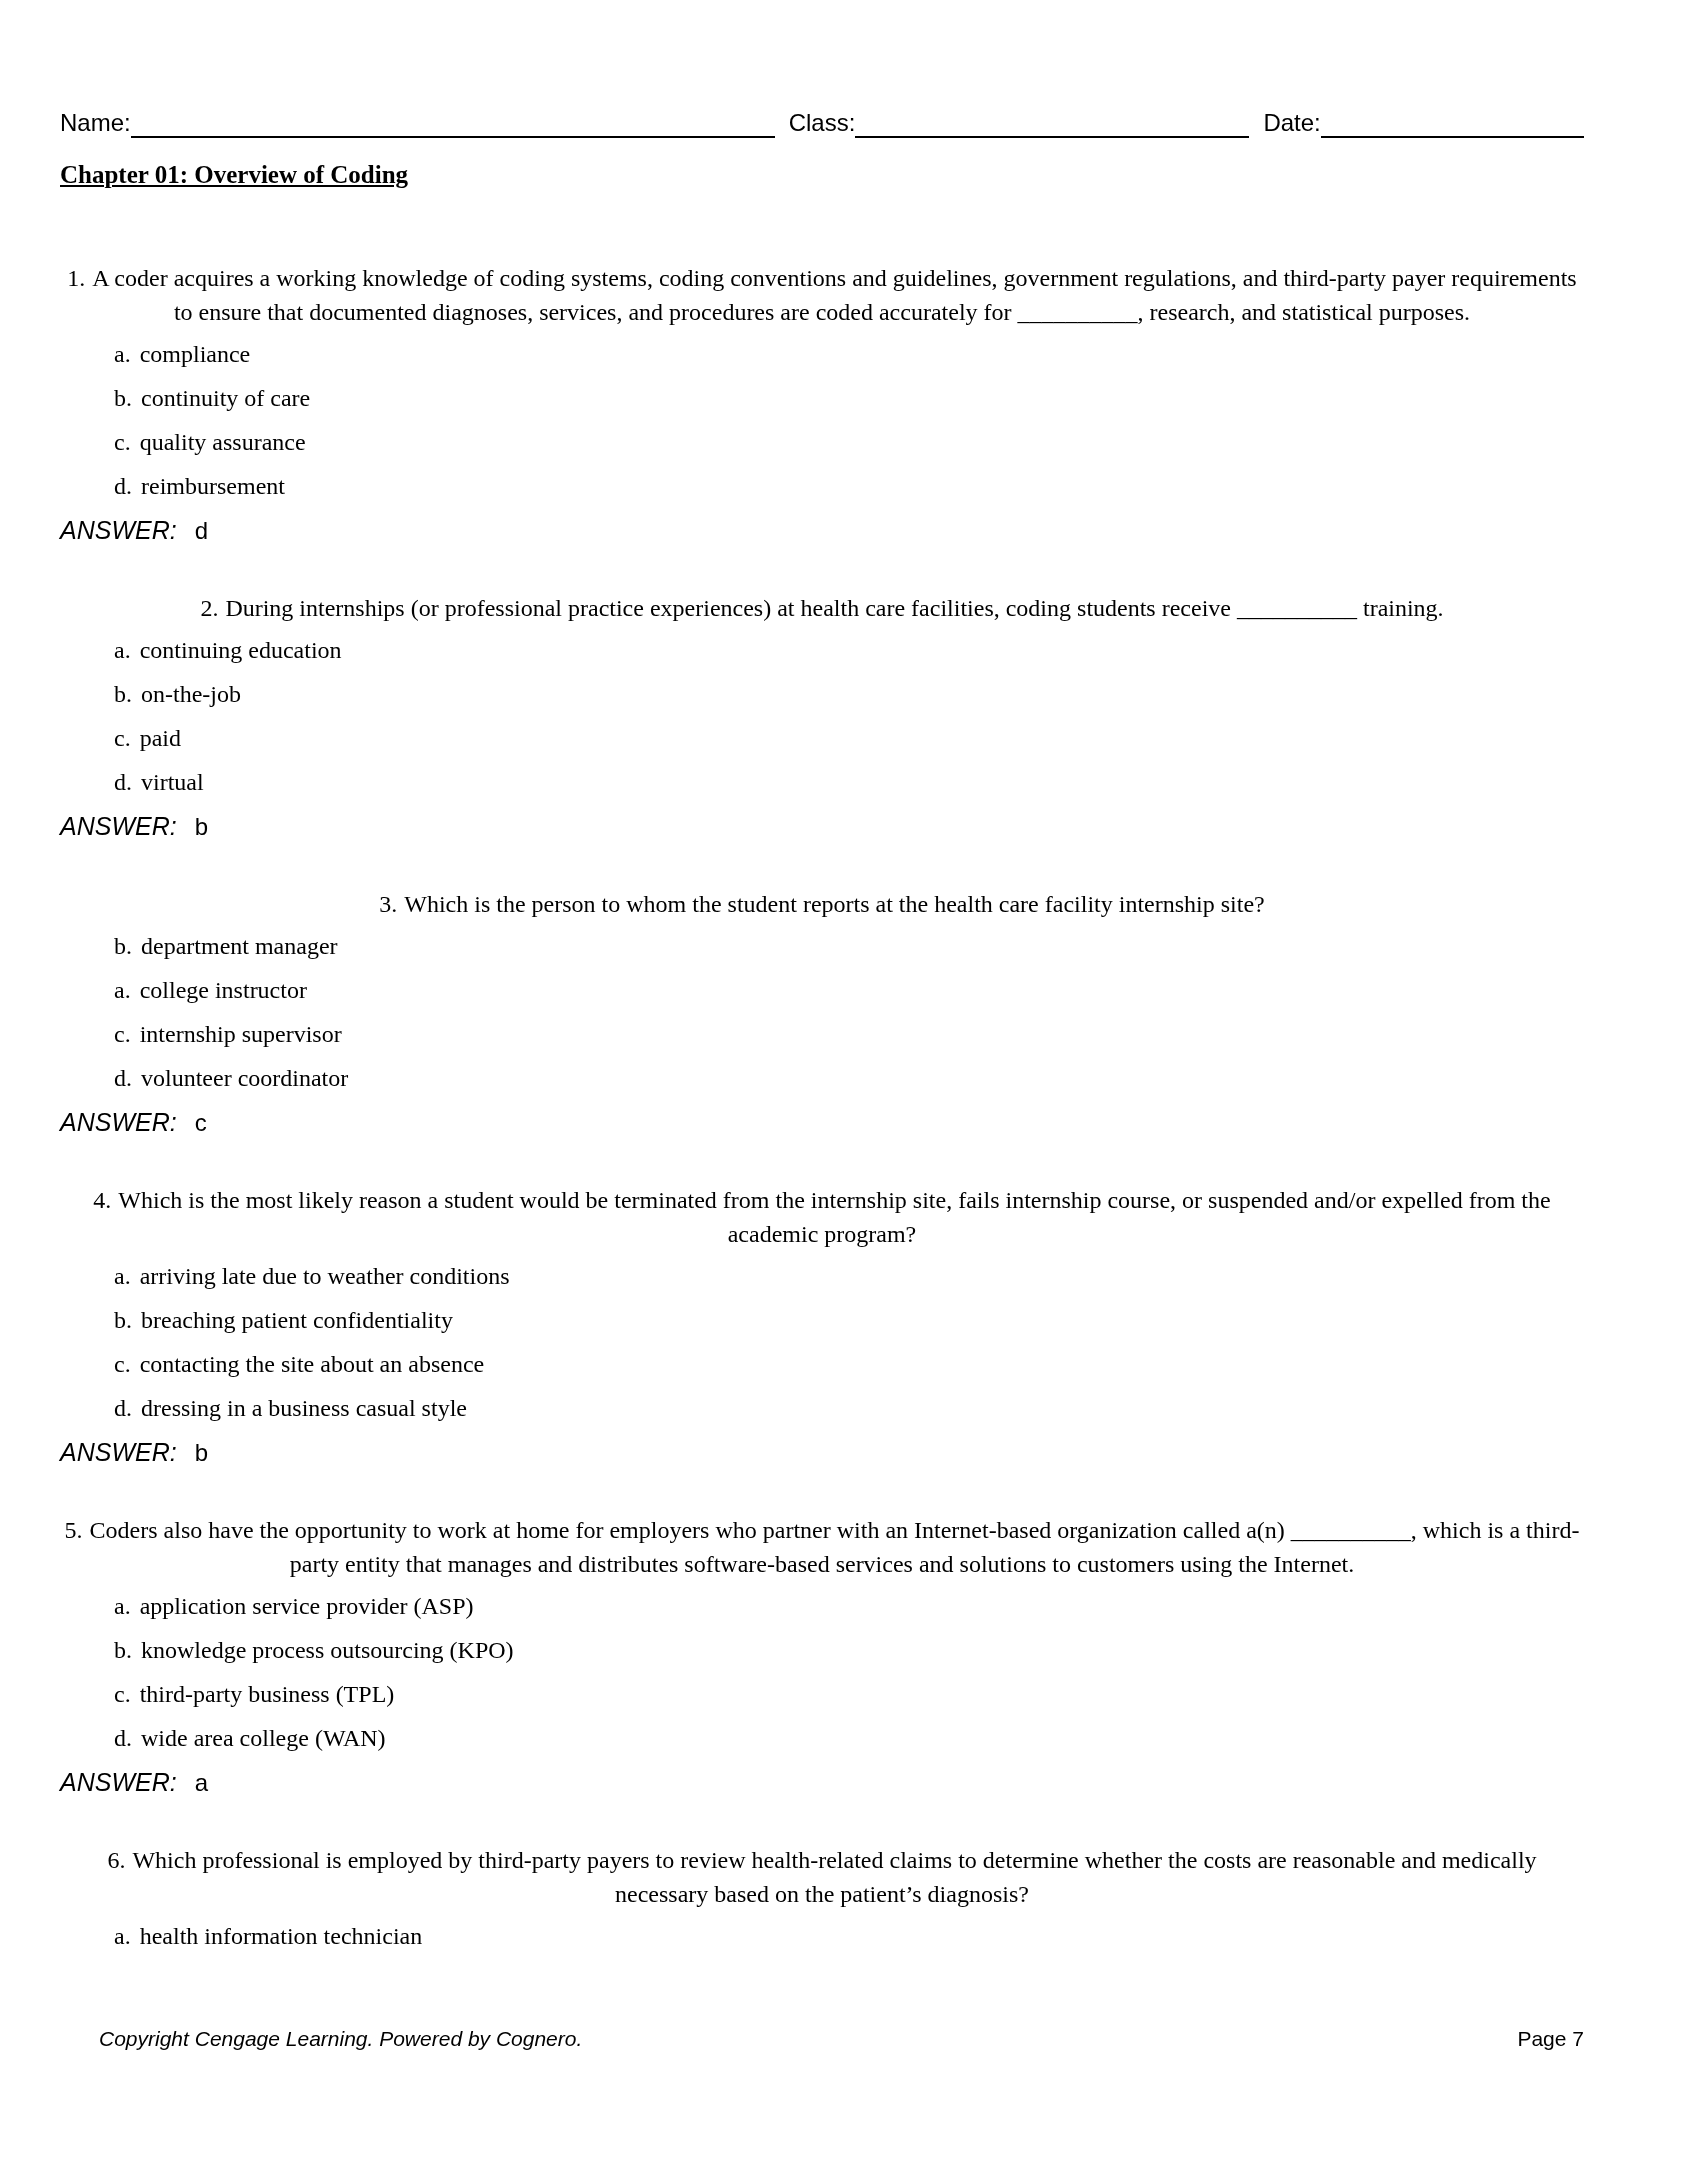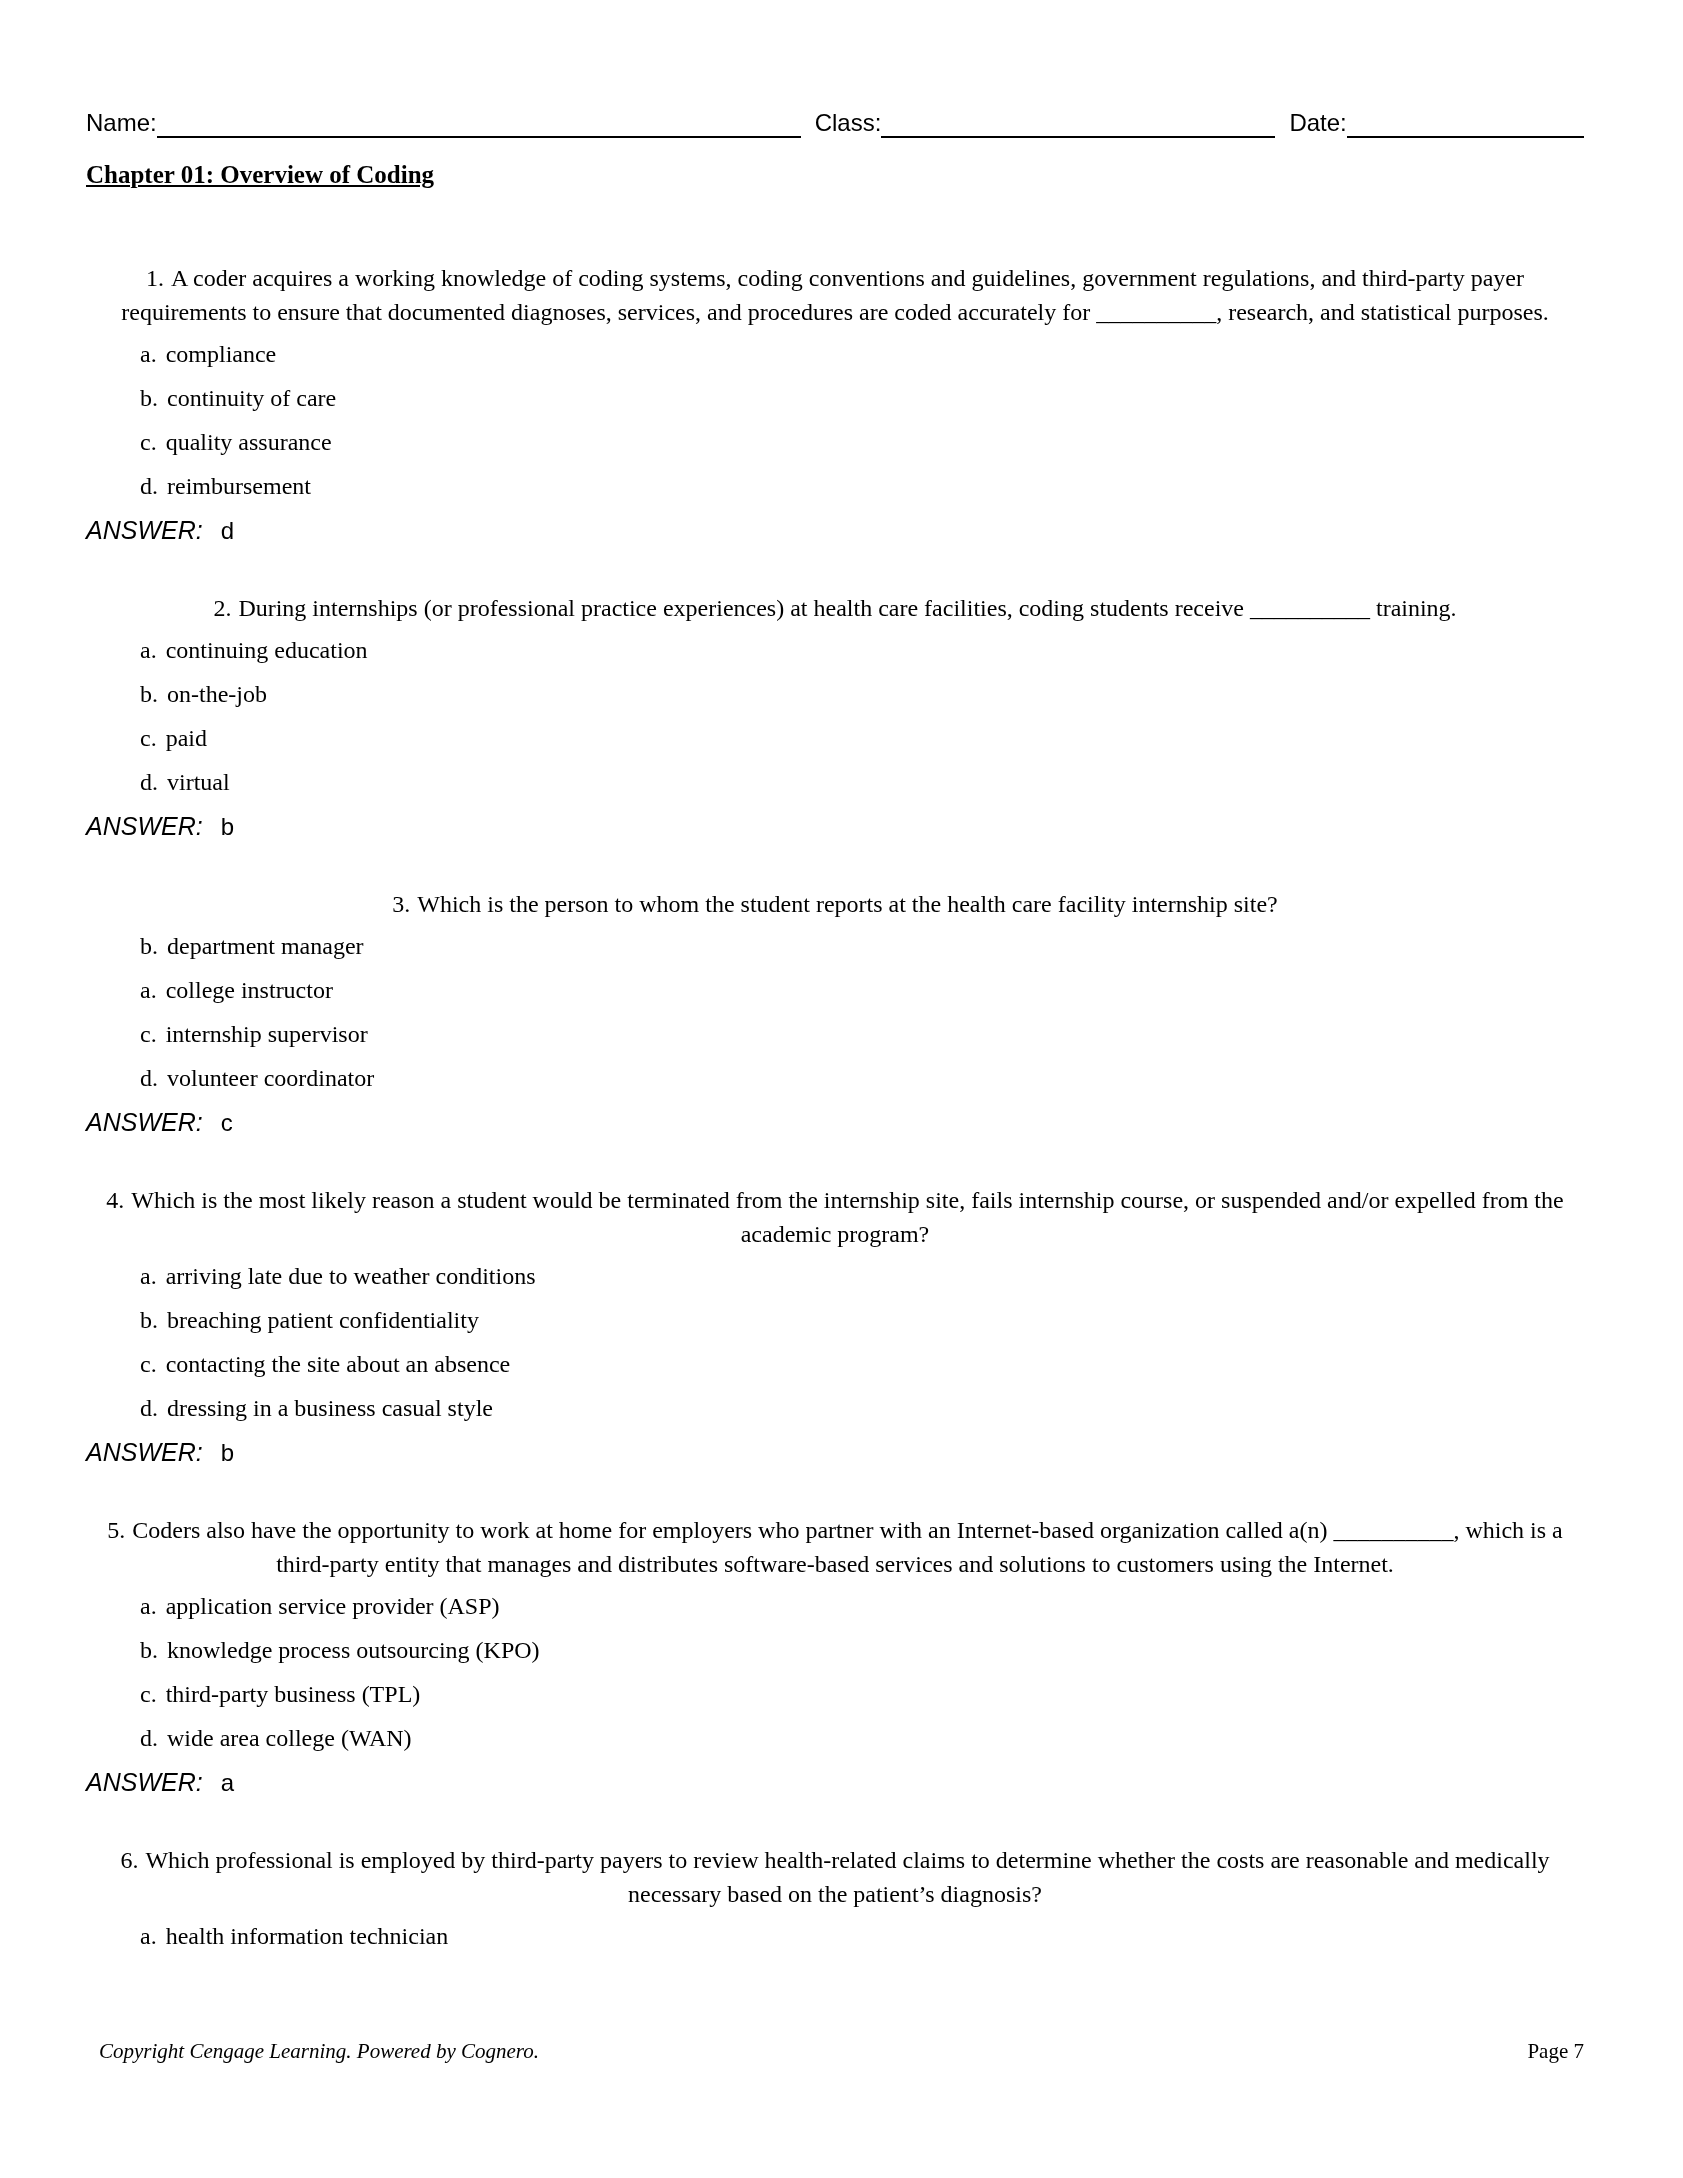--- a/index.html
+++ b/index.html
@@ -1,18 +1,18 @@
 <!DOCTYPE html>
 <html><head>
 <meta charset="utf-8">
 <style>
   html,body{margin:0;padding:0;background:#ffffff;}
   .page{
     width:1683px;height:2178px;position:relative;box-sizing:border-box;
-    padding:106px 99px 0 86px;background:#ffffff;color:#000;
+    padding:106px 99px 0 60px;background:#ffffff;color:#000;
     font-family:"Liberation Serif",serif;font-size:24px;line-height:34px;
     overflow:hidden;
   }
   
   .header-row{
     display:flex;align-items:flex-end;
     font-family:"Liberation Sans",sans-serif;font-size:24px;line-height:30px;
     margin-bottom:20px;
   }
   .hlabel{white-space:nowrap;}
@@ -30,23 +30,23 @@
   .qtext{margin:0 0 8px 0;text-align:center;}
   .qnum{margin-right:7px;}
   .choices{margin-left:54px;}
   .choice{margin-bottom:10px;}
   .cletter{margin-right:9px;}
   .answer-row{font-family:"Liberation Sans",sans-serif;line-height:34px;}
   .answer-label{font-style:italic;font-size:25px;margin-right:18px;margin-top:36px;}
   .answer-value{font-size:24px;}
   
   .footer{
-    position:absolute;left:99px;right:99px;bottom:114px;
+    position:absolute;left:99px;right:99px;bottom:126px;
     display:flex;justify-content:space-between;align-items:baseline;
-    font-family:Liberation Serif, serif;font-size:21px;line-height:26px;
+    font-family:Liberation Sans, sans-serif;font-size:21px;line-height:26px;
   }
   .copyright{font-style:italic;}
   .page-num{font-style:normal;}
 </style>
 </head>
 <body>
 
 <div class="page">
 
   <div class="header-row">

